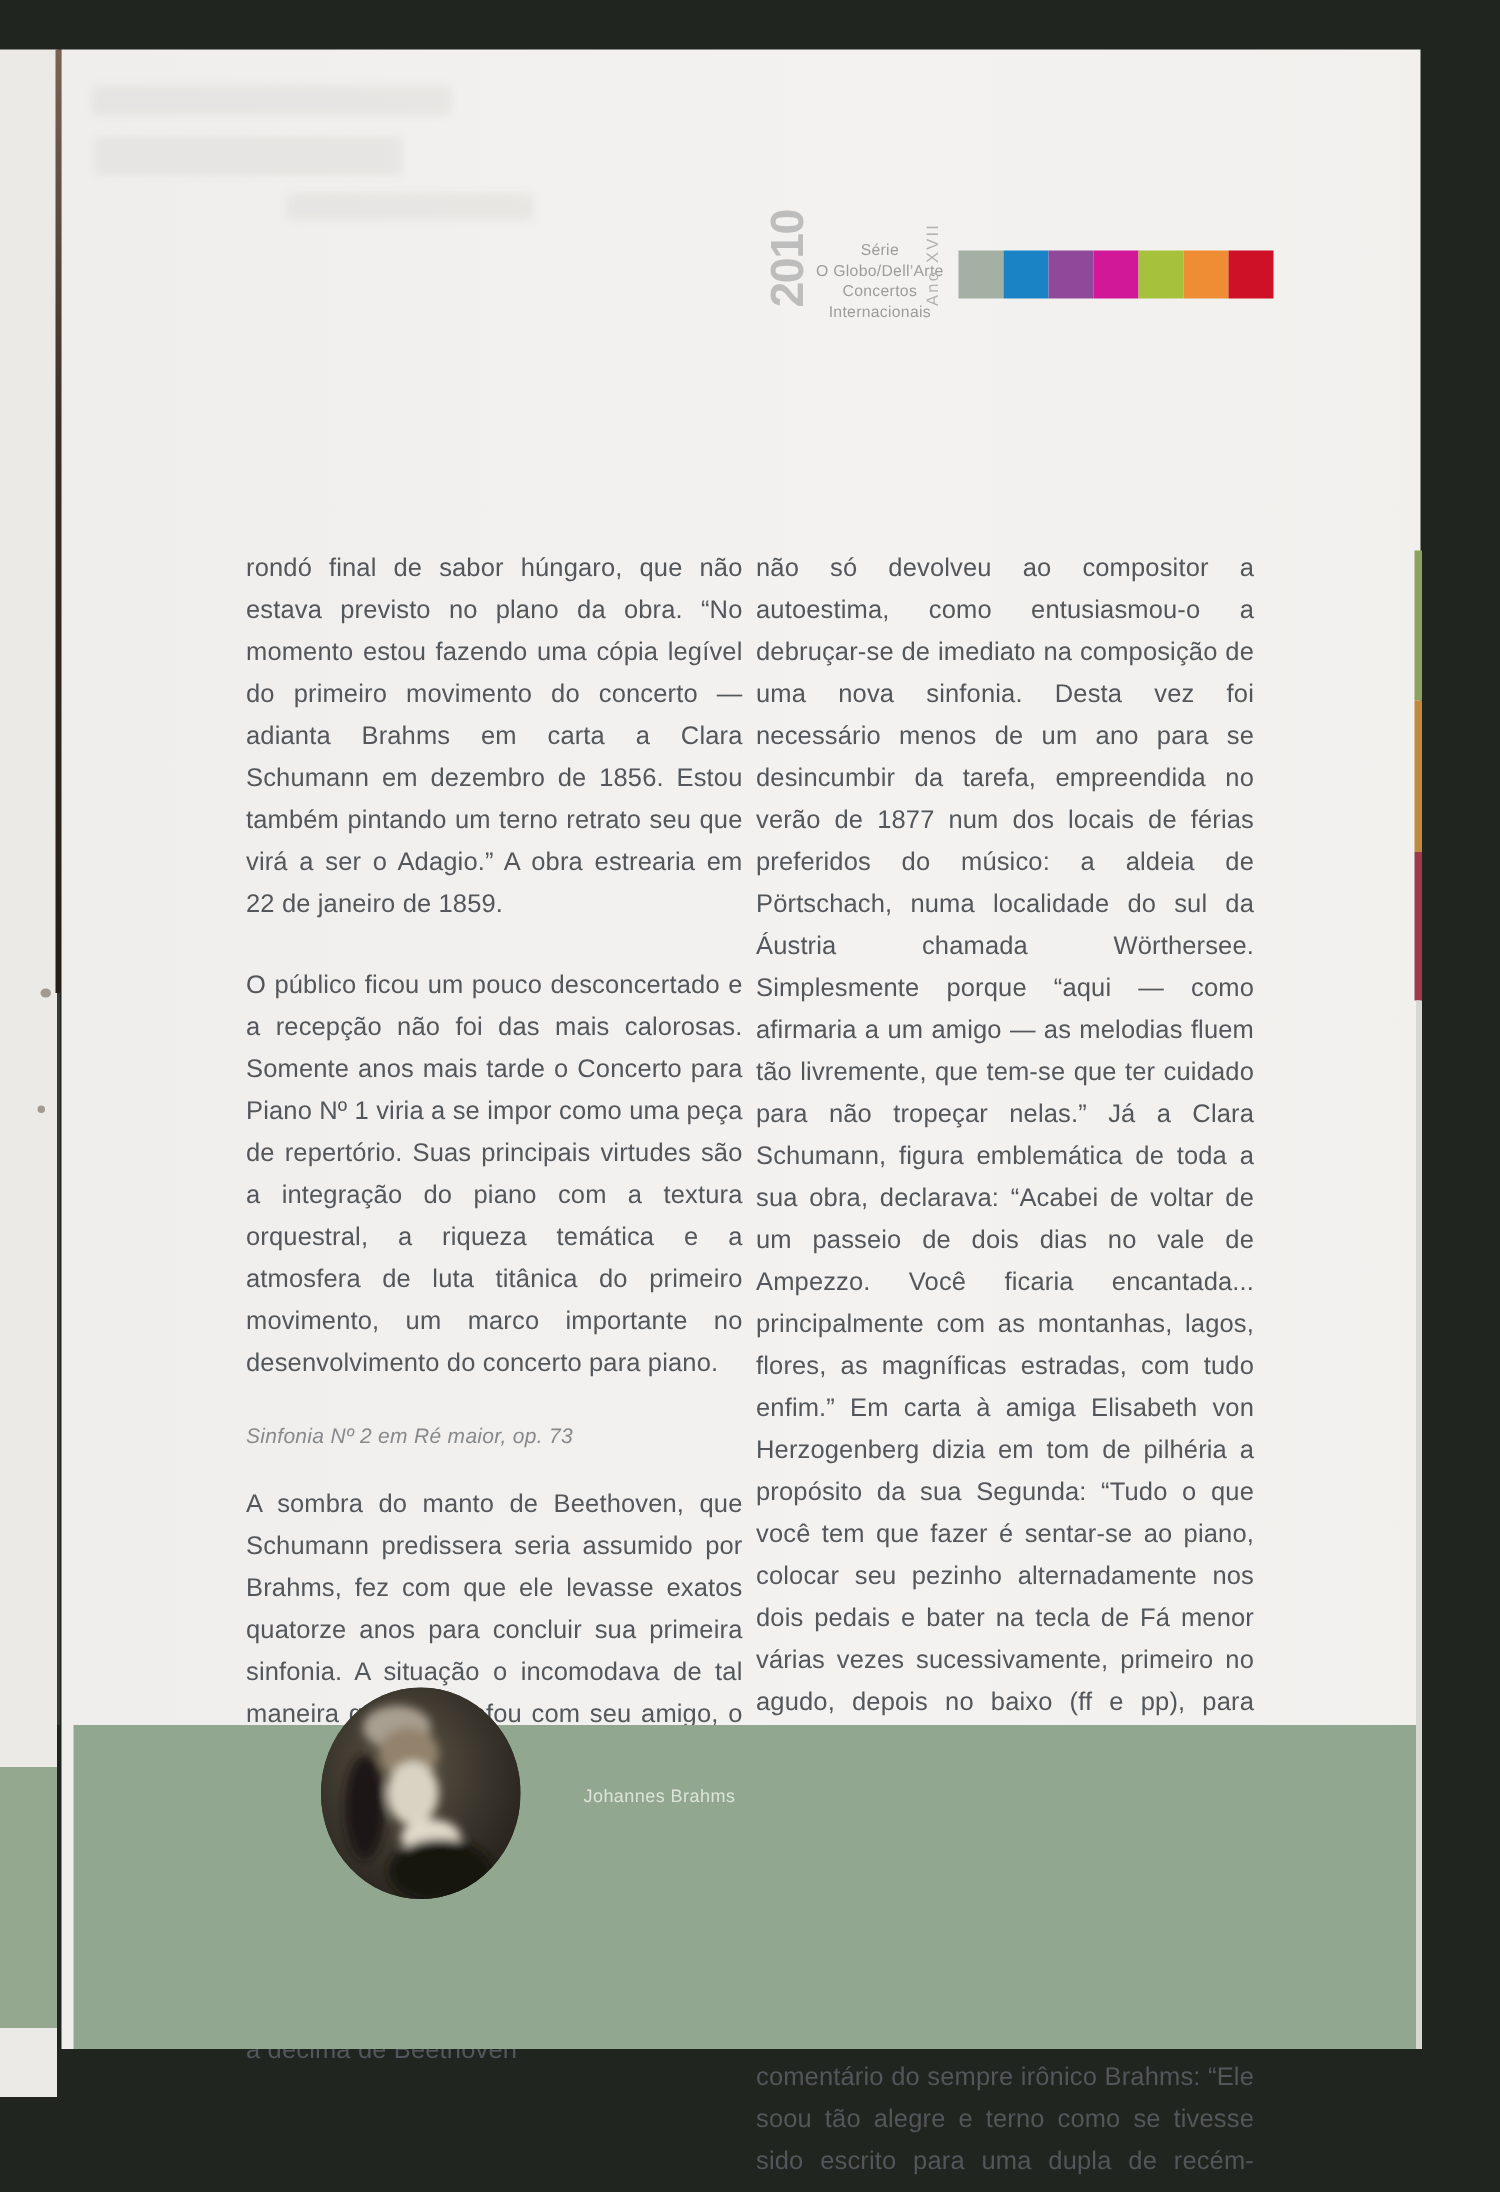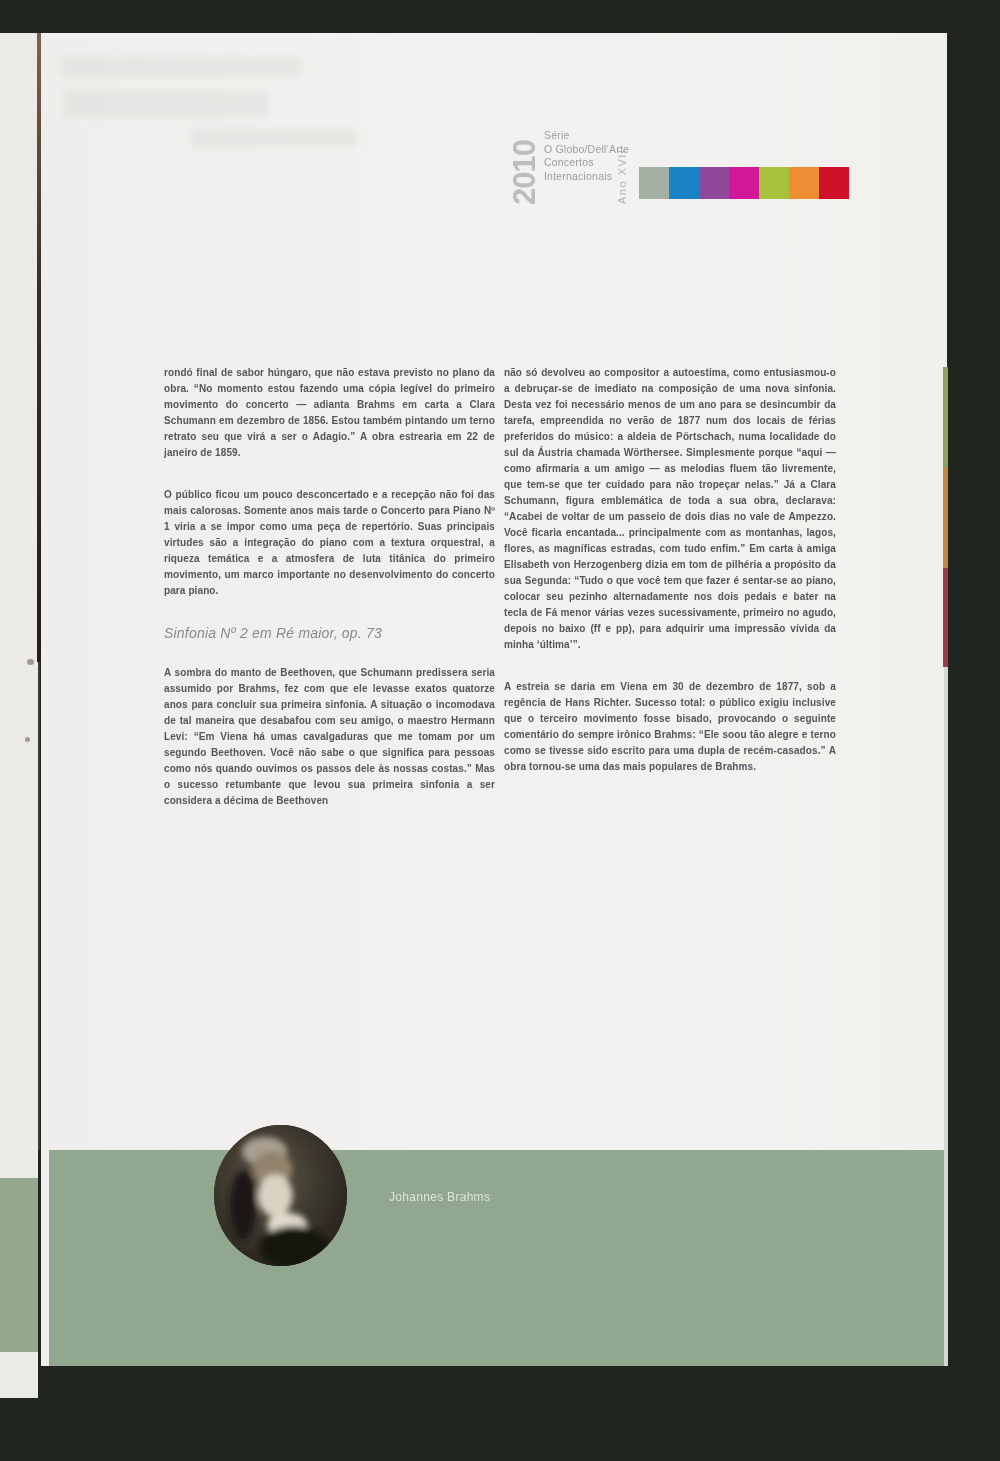--- a/index.html
+++ b/index.html
@@ -16,32 +16,32 @@
   .gutter-faint{position:absolute;left:38px;top:662px;width:2px;height:488px;background:rgba(120,115,108,0.28);}
   .staple{position:absolute;width:7px;height:6px;border-radius:50%;background:#a09a92;}
   .page-main{position:absolute;left:41px;top:33px;width:906px;height:1333px;
     background:linear-gradient(to right,#efeeec,#f3f2f0 60%,#f1f0ed);}
   
   .ghost{position:absolute;background:rgba(70,68,62,0.055);filter:blur(3px);border-radius:3px;}
   
   .vtext{writing-mode:vertical-rl;transform:rotate(180deg);}
   .year-vert{position:absolute;left:466px;top:104px;height:68px;
     font-weight:800;font-size:31px;letter-spacing:-1px;color:#bdbdbd;}
-  .series{position:absolute;left:503px;top:96px;font-size:10.5px;line-height:13.5px;
-    color:#9c9c9c;letter-spacing:0.2px;}
+  .series{position:absolute;left:503px;top:128px;font-size:10.5px;line-height:13.5px;
+    color:#9c9c9c;letter-spacing:0.2px;text-align:center;}
   .edition-vert{position:absolute;left:575px;top:105px;height:66px;
     font-size:11px;letter-spacing:1.5px;color:#b2b2b2;}
   .palette{position:absolute;left:598px;top:134px;display:flex;}
   .swatch{width:30px;height:32px;}
   
   .col{position:absolute;top:332px;}
   .col-left{left:123px;width:331px;}
   .col-right{left:463px;width:332px;}
-  .col p{margin:0 0 26px;font-size:10px;line-height:16px;text-align:justify;
-    color:#53565a;font-weight:700;letter-spacing:0.1px;}
+  .col p{margin:0 0 26px;font-size:17px;line-height:28px;text-align:justify;
+    color:#53565a;font-weight:400;letter-spacing:0.1px;}
   .col .section-heading{margin:2px 0 24px;font-style:italic;font-weight:400;
     font-size:14px;color:#87898c;letter-spacing:0.2px;}
   
   .green-band{position:absolute;left:8px;right:0;top:1117px;height:216px;background:#91a78f;}
   .portrait{position:absolute;left:173px;top:1092px;width:133px;height:141px;border-radius:50%;
     overflow:hidden;background:#2a2620;}
   .portrait svg{display:block;width:100%;height:100%;}
   .fig-caption{position:absolute;left:348px;top:1157px;font-size:12px;color:#dde4da;letter-spacing:0.3px;}
   
   .edge-strip{position:absolute;left:943px;width:5px;}

